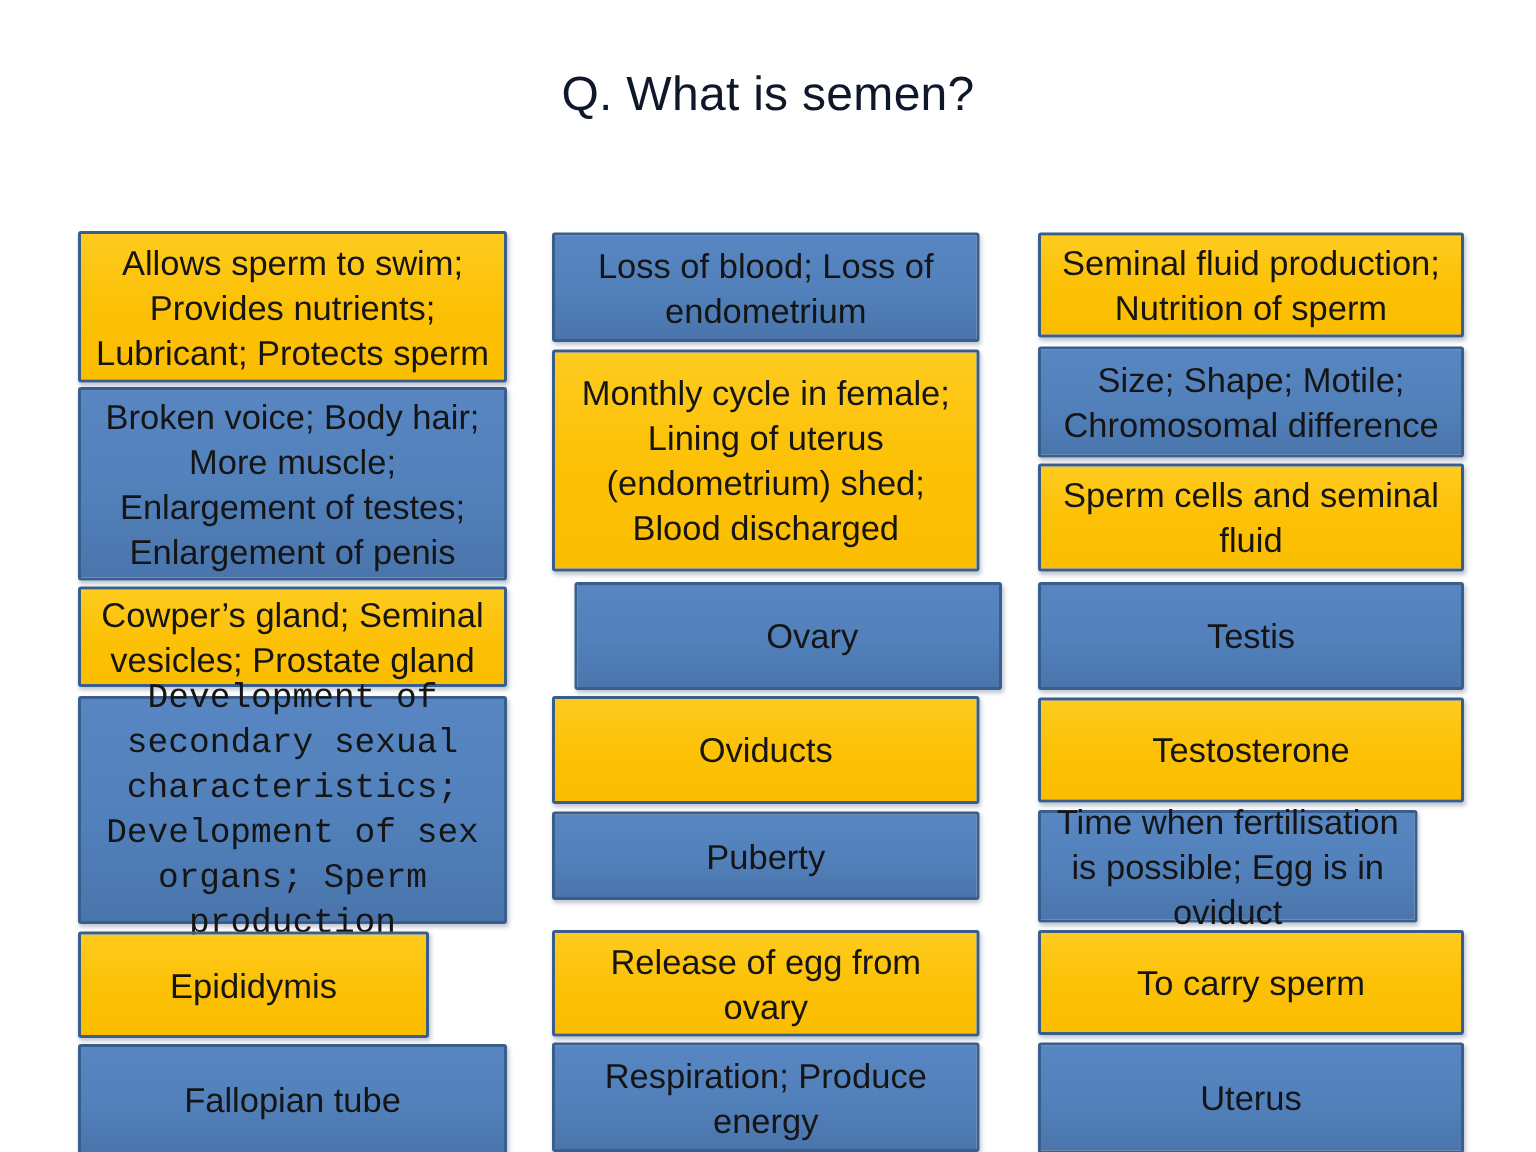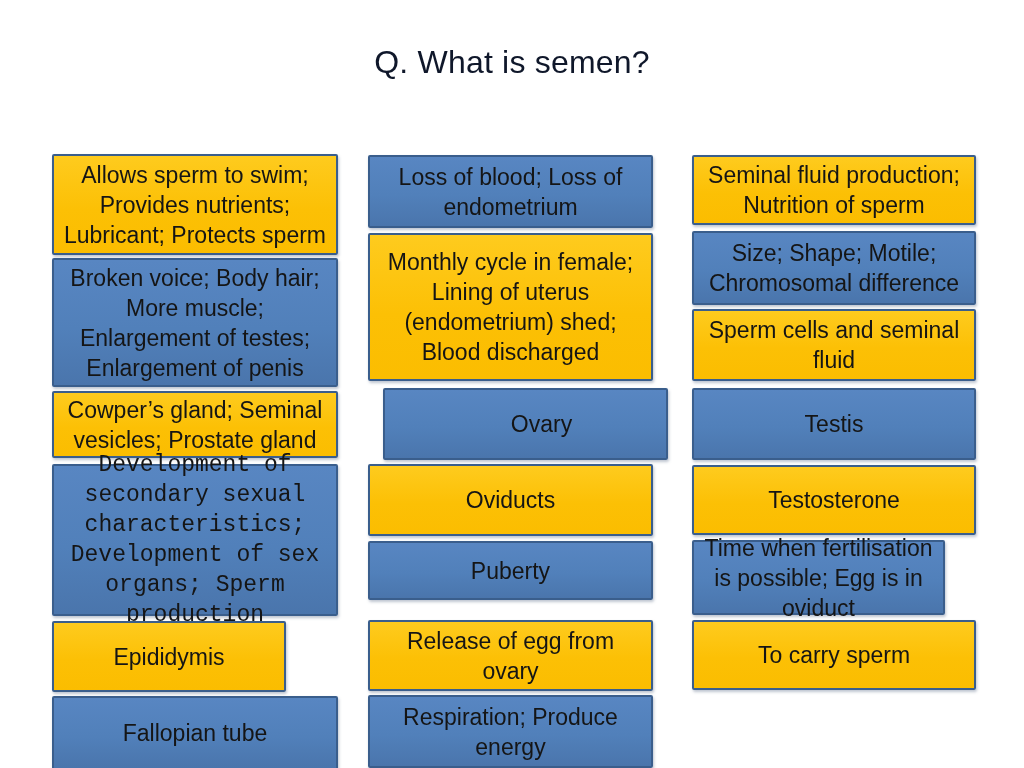--- a/index.html
+++ b/index.html
@@ -114,14 +114,17 @@
   </div>
   <div class="box yellow" style="left:692px; top:442px; width:284px; height:70px;">
     <span>Testosterone</span>
   </div>
   <div class="box blue" style="left:692px; top:517px; width:253px; height:75px;">
     <span>Time when fertilisation is possible; Egg is in oviduct</span>
   </div>
   <div class="box yellow" style="left:692px; top:597px; width:284px; height:70px;">
     <span>To carry sperm</span>
   </div>
+  <div class="box blue" style="left:692px; top:672px; width:284px; height:74px;">
+    <span>Uterus</span>
+  </div>
 
 </div>
 
 </body></html>

